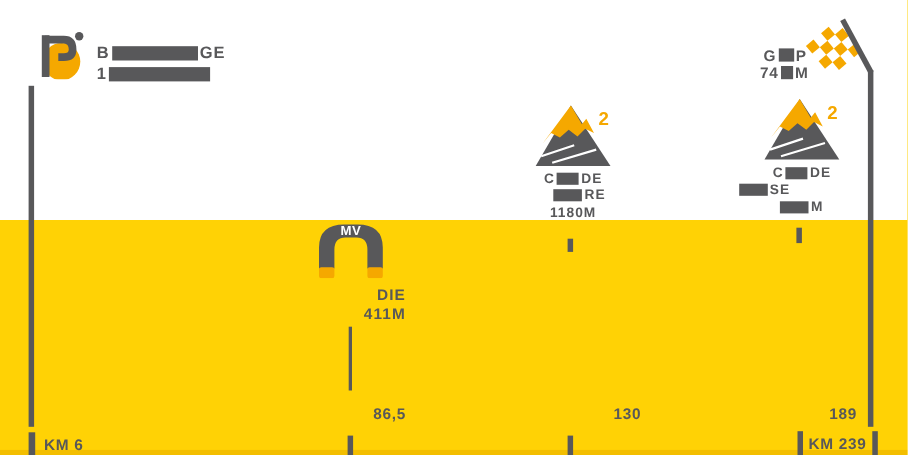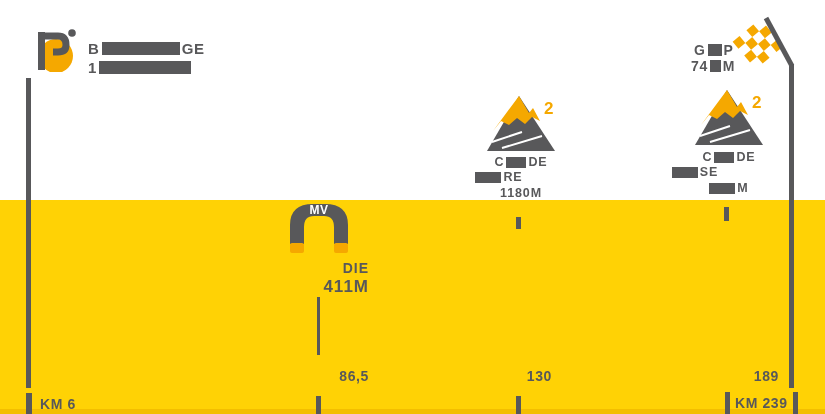--- a/index.html
+++ b/index.html
@@ -77,45 +77,45 @@
   <div class="abs t s14" style="left:735px;top:395px">KM 239</div>
 
   <svg class="abs" style="left:286px;top:199px" width="66" height="54" viewBox="0 0 66 54">
     <path d="M4 45 V26 Q4 5 27 5 H39 Q62 5 62 26 V45 H48 V28 Q48 17 38 17 H28 Q18 17 18 28 V45 Z" fill="#58585A"></path>
     <rect x="4" y="44" width="14" height="10" rx="2" fill="#F5A800"></rect>
     <rect x="48" y="44" width="14" height="10" rx="2" fill="#F5A800"></rect>
     <text x="33" y="15" text-anchor="middle" font-family="Liberation Sans, sans-serif" font-weight="bold" font-size="12" letter-spacing="0.5" fill="#FFFFFF">MV</text>
   </svg>
 
   <div class="abs t kbox" style="left:269px;top:260px;font-size:14px;letter-spacing:1px">DIE</div>
-  <div class="abs t kbox" style="left:269px;top:277px;font-size:17px;letter-spacing:1px">411M</div>
+  <div class="abs t kbox" style="left:269px;top:277px;font-size:14px;letter-spacing:1px">411M</div>
   <div class="bar" style="left:317px;top:297px;width:3px;height:58px"></div>
   <div class="abs t kbox s14" style="left:269px;top:368px">86,5</div>
   <div class="bar" style="left:316px;top:396px;width:5px;height:18px"></div>
 
   <svg class="abs" style="left:486px;top:94px" width="72" height="58" viewBox="0 0 72 58">
     <polygon points="1,57 33,2 69,57" fill="#58585A"></polygon>
     <polygon points="33,2 43,19 47,14 54,27 46,23 39,30 31,24 23,31 15,27 7,37" fill="#F5A800"></polygon>
     <path d="M6 48 L36 38 M16 54 L56 42" stroke="#FFFFFF" stroke-width="2" fill="none"></path>
     <text x="58" y="20" font-family="Liberation Sans, sans-serif" font-weight="bold" font-size="17" fill="#F5A800">2</text>
   </svg>
   <div class="abs cbox t s13" style="left:466px;top:155px">
     <span>C</span>
     <span class="rd" style="width:20px;height:11px"></span>
     <span>DE</span>
   </div>
-  <div class="abs cbox t s13" style="left:444px;top:170px">
+  <div class="abs cbox t s13" style="left:472px;top:170px">
     <span class="rd" style="width:26px;height:11px"></span>
     <span>RE</span>
   </div>
   <div class="abs cbox t s13" style="left:466px;top:186px">
     <span>1180M</span>
   </div>
   <div class="bar" style="left:516px;top:217px;width:5px;height:12px"></div>
-  <div class="abs t kbox s14" style="left:452px;top:368px">130</div>
+  <div class="abs t kbox s14" style="left:483px;top:368px">130</div>
   <div class="bar" style="left:516px;top:396px;width:5px;height:18px"></div>
 
   <svg class="abs" style="left:694px;top:88px" width="72" height="58" viewBox="0 0 72 58">
     <polygon points="1,57 33,2 69,57" fill="#58585A"></polygon>
     <polygon points="33,2 43,19 47,14 54,27 46,23 39,30 31,24 23,31 15,27 7,37" fill="#F5A800"></polygon>
     <path d="M6 48 L36 38 M16 54 L56 42" stroke="#FFFFFF" stroke-width="2" fill="none"></path>
     <text x="58" y="20" font-family="Liberation Sans, sans-serif" font-weight="bold" font-size="17" fill="#F5A800">2</text>
   </svg>
   <div class="abs cbox t s13" style="left:674px;top:150px">
     <span>C</span>

